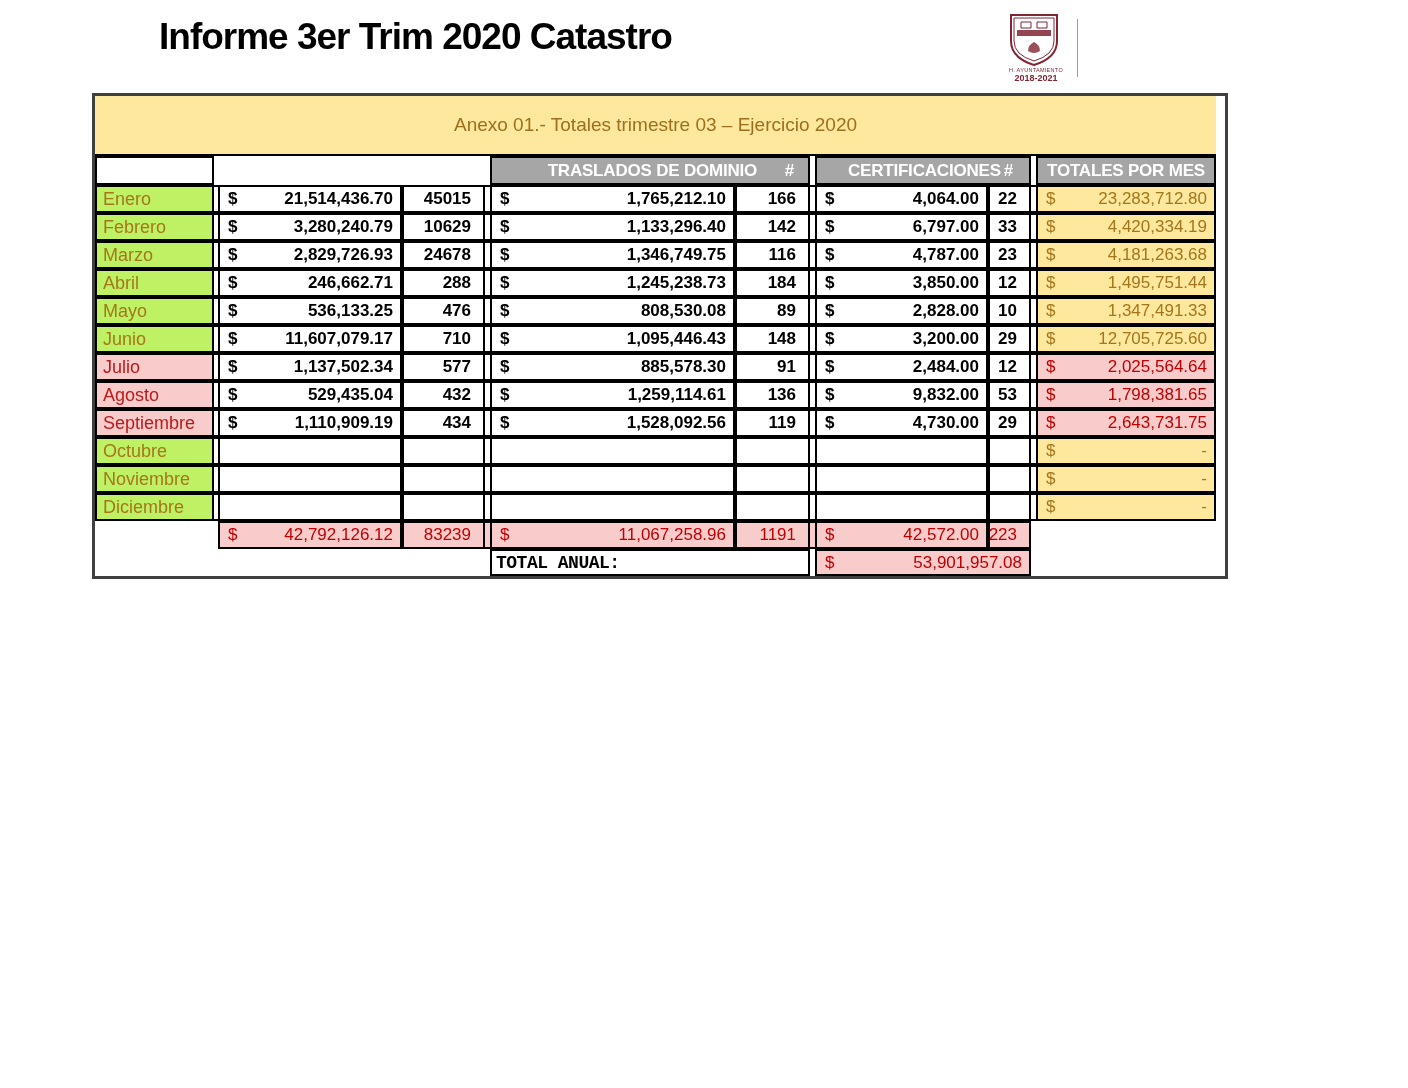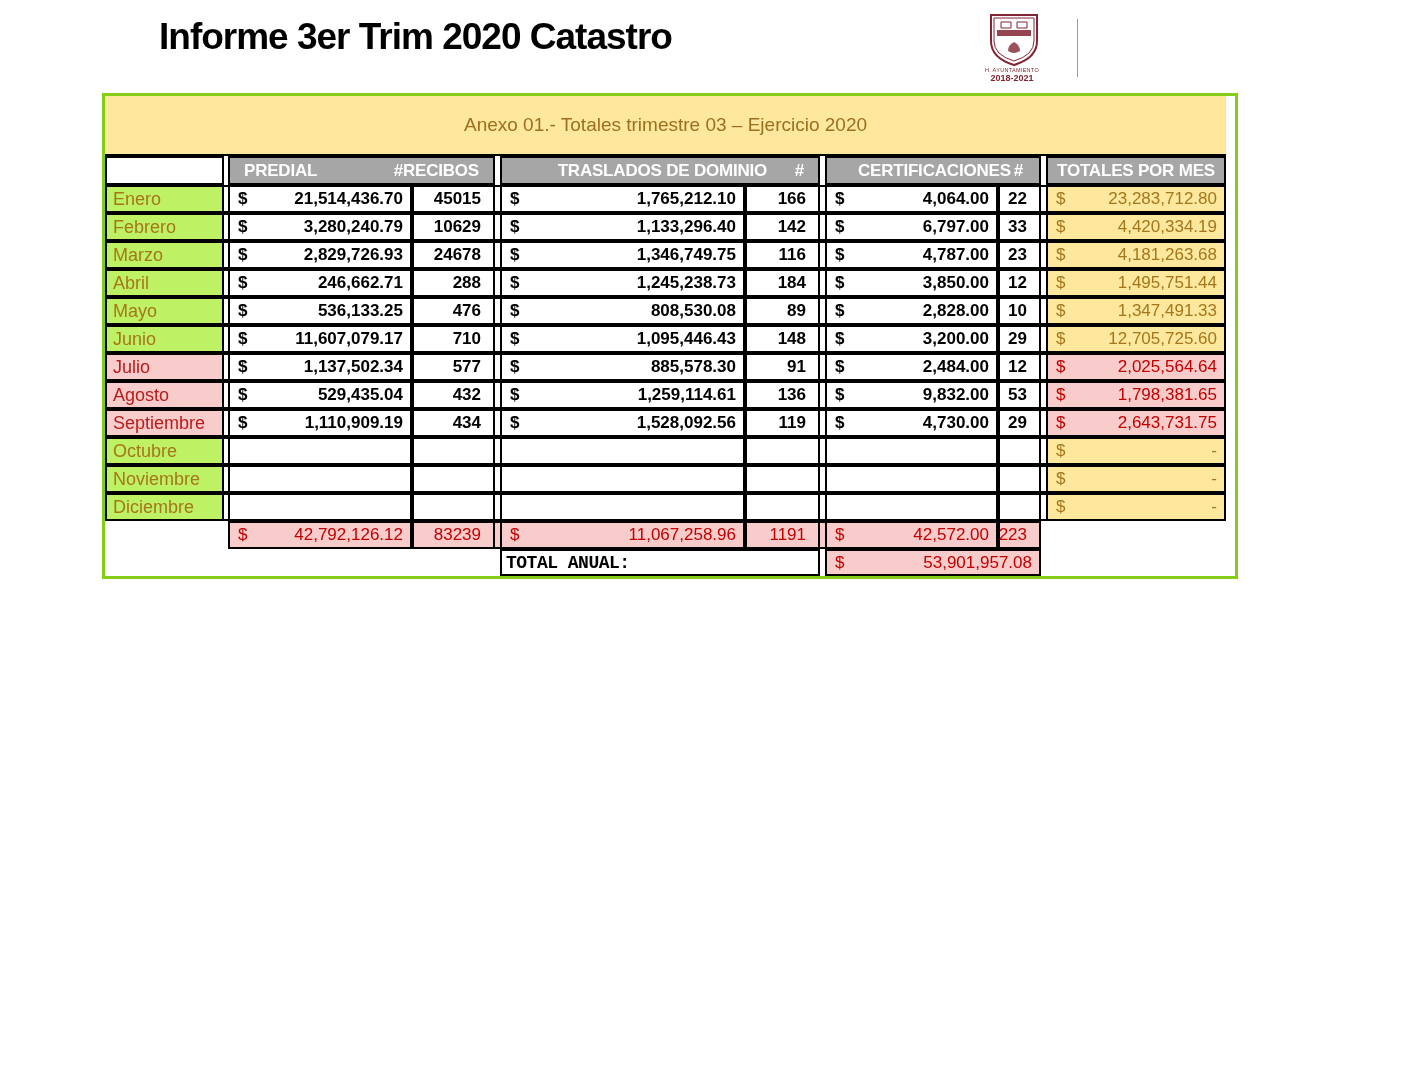--- a/index.html
+++ b/index.html
@@ -9,39 +9,39 @@
   }
   
   .page-title{
     position:absolute;left:159px;top:16px;margin:0;
     font-size:37px;font-weight:700;letter-spacing:-1px;color:#000;text-align:right;
   }
   .logos{
     position:absolute;left:985px;top:8px;height:80px;
     display:flex;align-items:center;gap:14px;
   }
-  .crest{display:flex;flex-direction:column;align-items:flex-start;width:78px;}
+  .crest{display:flex;flex-direction:column;align-items:flex-end;width:78px;}
   .crest-caption{color:#822433;text-align:center;line-height:1.05;}
   .crest-caption .l1{font-size:5.5px;letter-spacing:.3px;}
   .crest-caption .l2{font-size:9px;font-weight:700;}
   .logo-divider{width:1px;height:58px;background:#b98d95;}
   .city-logo{display:flex;flex-direction:column;align-items:center;width:110px;}
   .city-name{
     font-family:"Liberation Serif","DejaVu Serif",serif;
     color:#822433;font-size:21px;letter-spacing:1px;line-height:1;margin-top:2px;
   }
   .city-tagline{
     font-family:"Liberation Serif","DejaVu Serif",serif;font-style:italic;
     color:#822433;font-size:7.5px;margin-top:2px;letter-spacing:.3px;
   }
   
   .report-table{
-    position:absolute;left:102px;top:93px;
+    position:absolute;left:92px;top:93px;
     width:1136px;box-sizing:border-box;
-    border:3px solid #84cc16;background:#fff;
+    border:3px solid #404040;background:#fff;
     display:grid;
     grid-template-columns:119px 4px 184px 83px 5px 245px 75px 5px 173px 43px 5px 180px;
     grid-template-rows:60px 29px repeat(12,28px) 28px 27px;
   }
   .band{
     grid-column:1/-1;background:#FDE89E;color:#9E6F1E;
     display:flex;flex-direction:column;justify-content:center;align-items:center;
     font-size:19px;line-height:1.45;border-bottom:2px solid #000;
   }
   .cell{
@@ -90,24 +90,20 @@
 </div>
 
 <div class="report-table" id="grid">
 
   <div class="band">
     <div>Anexo 01.- Totales trimestre 03 – Ejercicio 2020</div>
   </div>
 
   <div class="cell"></div>
   <div class="gap"></div>
-  <div class="cell ghead" style="grid-column:3/5">
-    <span>PREDIAL</span>
-    <span>#RECIBOS</span>
-  </div>
   <div class="gap"></div>
   <div class="cell ghead" style="grid-column:6/8;">
     <span class="spacer"></span>
     <span>TRASLADOS DE DOMINIO</span>
     <span>#</span>
   </div>
   <div class="gap"></div>
   <div class="cell ghead" style="grid-column:9/11;padding-right:16px">
     <span class="spacer"></span>
     <span>CERTIFICACIONES</span>

